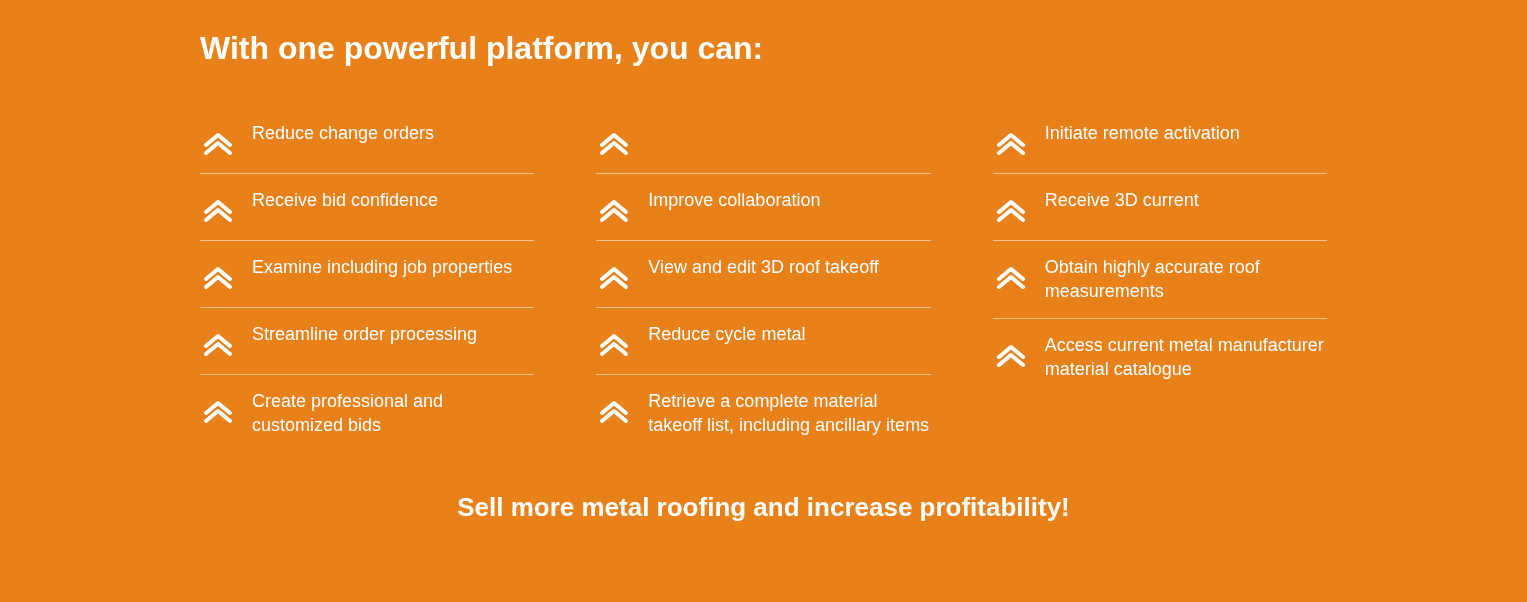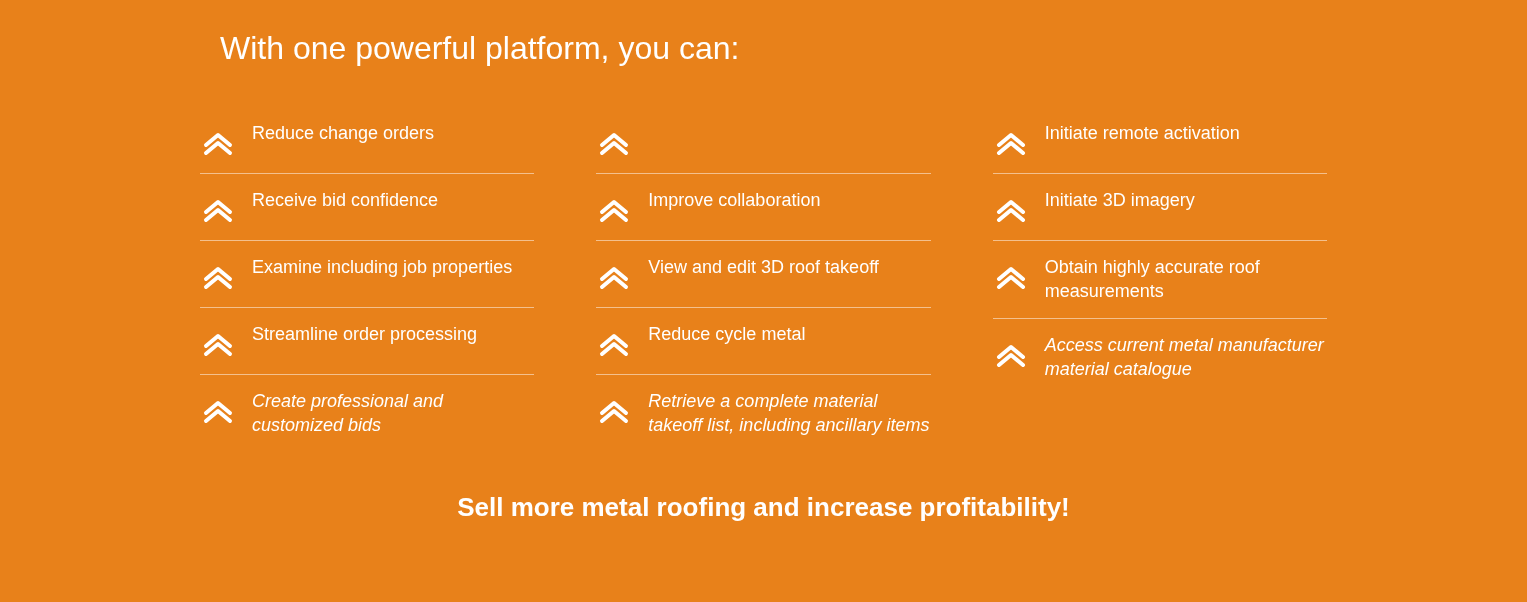--- a/index.html
+++ b/index.html
@@ -8,45 +8,43 @@
       font-family: Arial, sans-serif;
       color: white;
       width: 1527px;
       min-height: 602px;
     }
     .container {
       padding: 30px 200px 40px 200px;
     }
     .headline {
       font-size: 32px;
-      font-weight: normal;
+      font-weight: bold;
       color: white;
       margin-bottom: 40px;
-      margin-left: 20px;
     }
     .columns {
       display: flex;
       gap: 16px;
       width: 100%;
     }
     .column {
       flex: 1;
       display: flex;
       flex-direction: column;
     }
     .feature-item {
       display: flex;
       align-items: flex-start;
       gap: 16px;
       padding: 14px 0;
       border-bottom: 1px solid rgba(255,255,255,0.5);
     }
     .feature-item:last-child {
       border-bottom: none;
-      font-style: italic;
     }
     .chevron-icon {
       flex-shrink: 0;
       width: 36px;
       height: 36px;
       margin-top: 2px;
     }
     .feature-text {
       font-size: 18px;
       color: white;
@@ -157,21 +155,21 @@
       <polyline points="6,22 18,12 30,22" stroke="white" stroke-width="4" stroke-linecap="round" stroke-linejoin="round" fill="none"></polyline>
       <polyline points="6,30 18,20 30,30" stroke="white" stroke-width="4" stroke-linecap="round" stroke-linejoin="round" fill="none"></polyline>
     </svg></span>
           <span class="feature-text">Initiate remote activation</span>
         </div>
         <div class="feature-item">
           <span class="chevron-icon"><svg viewBox="0 0 36 36" fill="none" xmlns="http://www.w3.org/2000/svg" width="36" height="36">
       <polyline points="6,22 18,12 30,22" stroke="white" stroke-width="4" stroke-linecap="round" stroke-linejoin="round" fill="none"></polyline>
       <polyline points="6,30 18,20 30,30" stroke="white" stroke-width="4" stroke-linecap="round" stroke-linejoin="round" fill="none"></polyline>
     </svg></span>
-          <span class="feature-text">Initiate 3D imagery</span>
+          <span class="feature-text">Receive 3D current</span>
         </div>
         <div class="feature-item">
           <span class="chevron-icon"><svg viewBox="0 0 36 36" fill="none" xmlns="http://www.w3.org/2000/svg" width="36" height="36">
       <polyline points="6,22 18,12 30,22" stroke="white" stroke-width="4" stroke-linecap="round" stroke-linejoin="round" fill="none"></polyline>
       <polyline points="6,30 18,20 30,30" stroke="white" stroke-width="4" stroke-linecap="round" stroke-linejoin="round" fill="none"></polyline>
     </svg></span>
           <span class="feature-text">Obtain highly accurate roof measurements</span>
         </div>
         <div class="feature-item">
           <span class="chevron-icon"><svg viewBox="0 0 36 36" fill="none" xmlns="http://www.w3.org/2000/svg" width="36" height="36">

